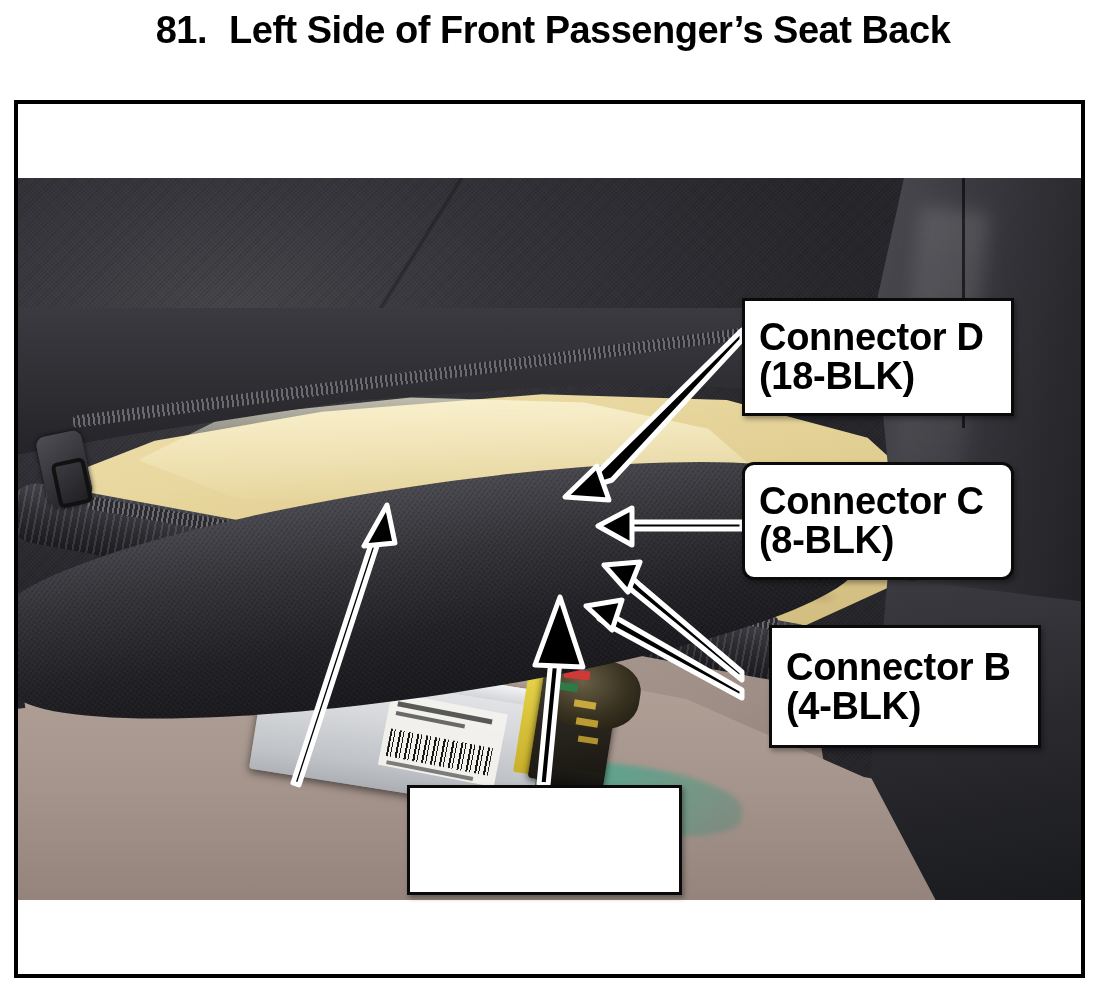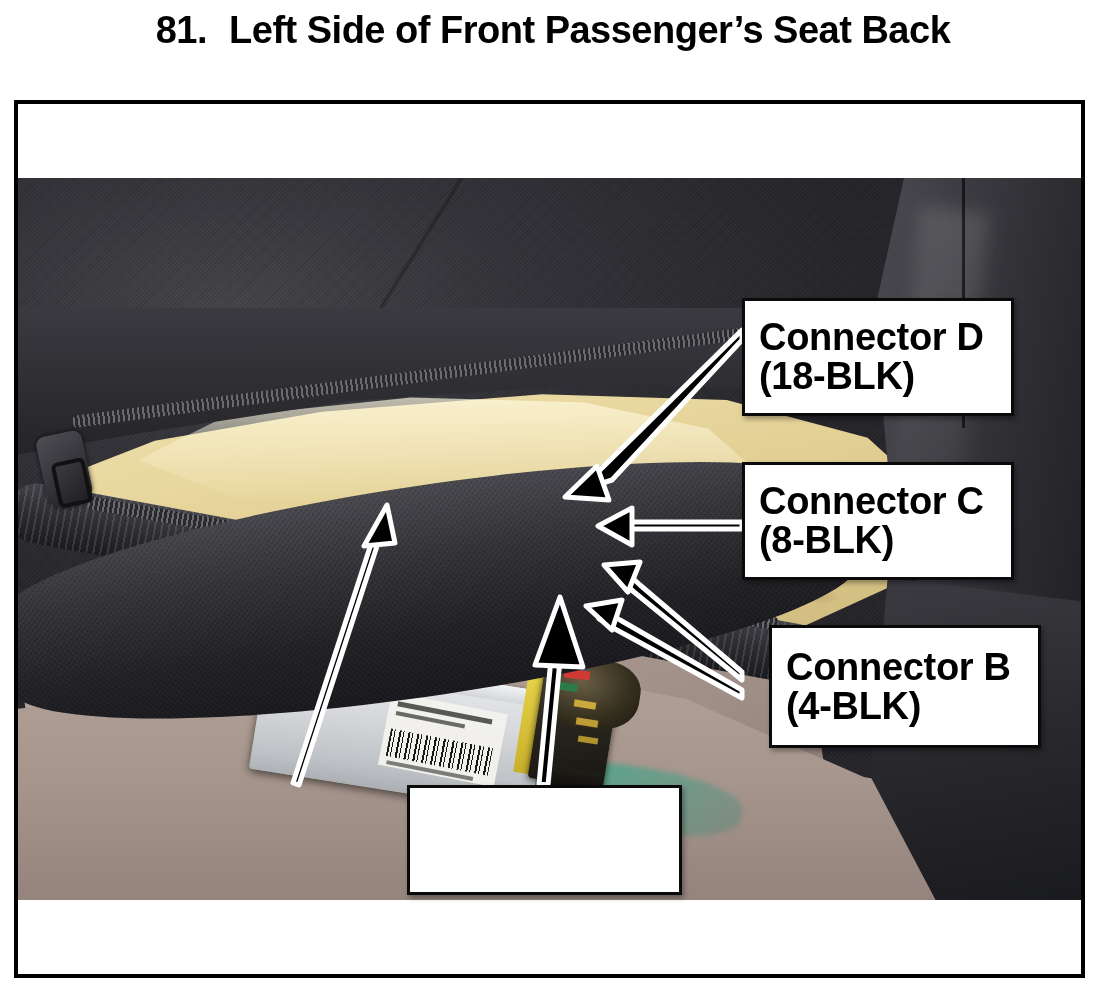--- a/index.html
+++ b/index.html
@@ -167,21 +167,21 @@
   #arrows{position:absolute;left:0;top:0;width:1102px;height:998px;pointer-events:none;}
 
   
   .callout{position:absolute;background:#fff;border:3px solid #0a0a0a;
     box-sizing:border-box;display:flex;flex-direction:column;justify-content:center;
     padding:4px 14px;box-shadow:2px 3px 5px rgba(0,0,0,.35);}
   .callout .ln{font-size:38px;font-weight:bold;color:#000;line-height:39px;
     white-space:nowrap;letter-spacing:-0.3px;}
 
   #callout-d{left:742px;top:298px;width:272px;height:118px;}
-  #callout-c{left:742px;top:462px;width:272px;height:118px;}
+  #callout-c{left:742px;top:462px;width:272px;height:118px;border-radius:12px;}
   #callout-b{left:742px;top:625px;width:272px;height:123px;margin-left:27px;}
   #callout-ods{left:222px;top:785px;width:122px;height:110px;}
   #callout-a{left:407px;top:785px;width:275px;height:110px;}
 </style>
 </head>
 <body>
 
 <div id="page">
 
   <div id="title">

